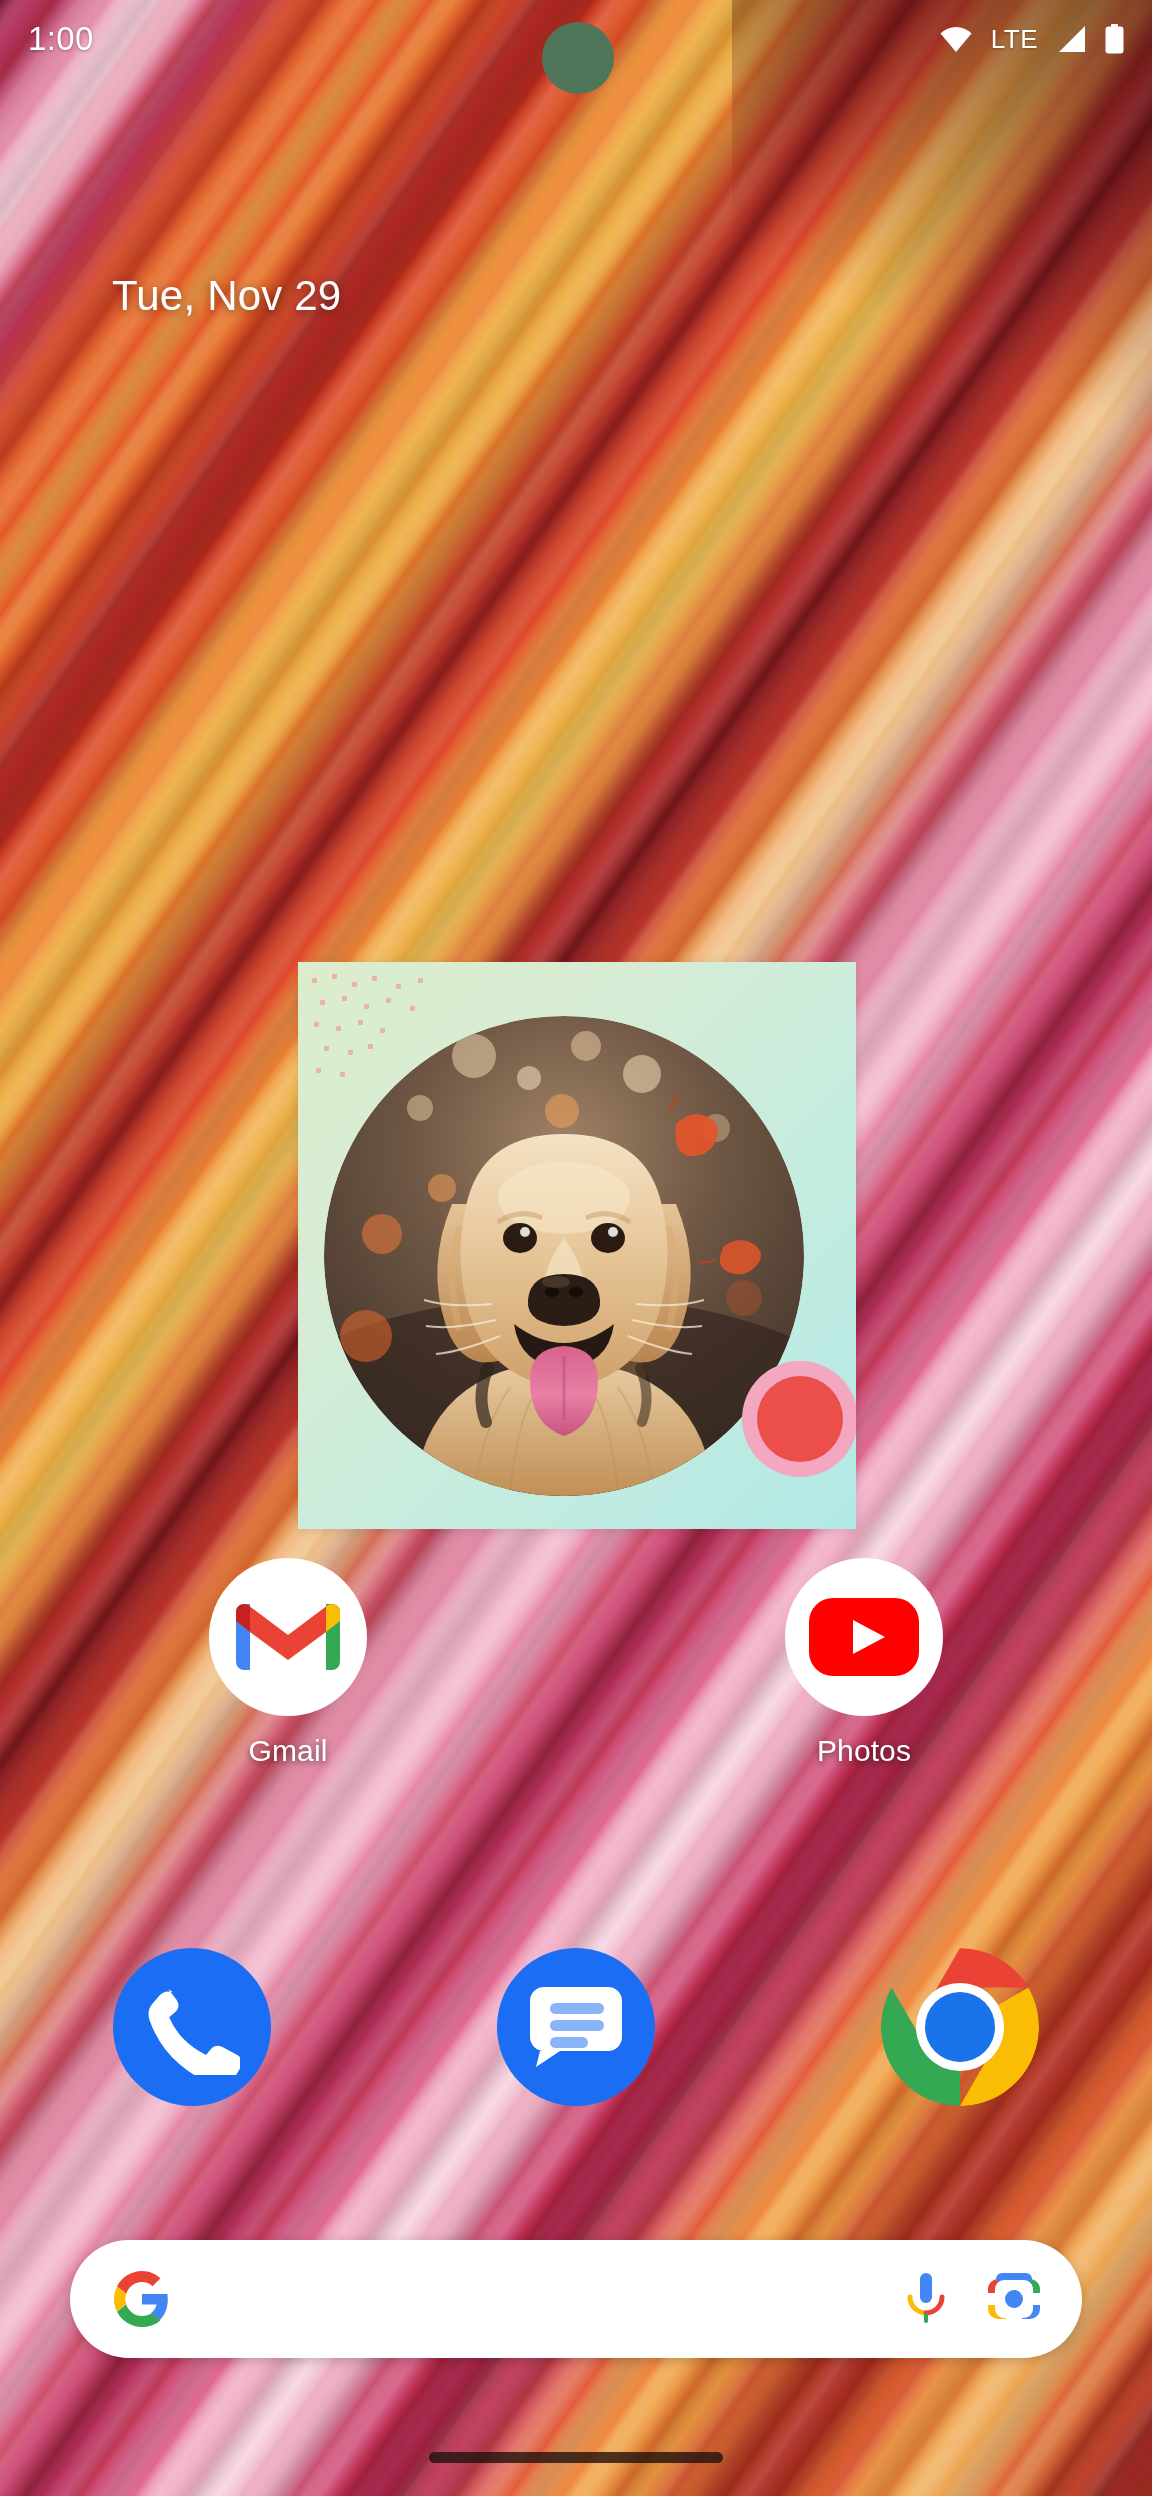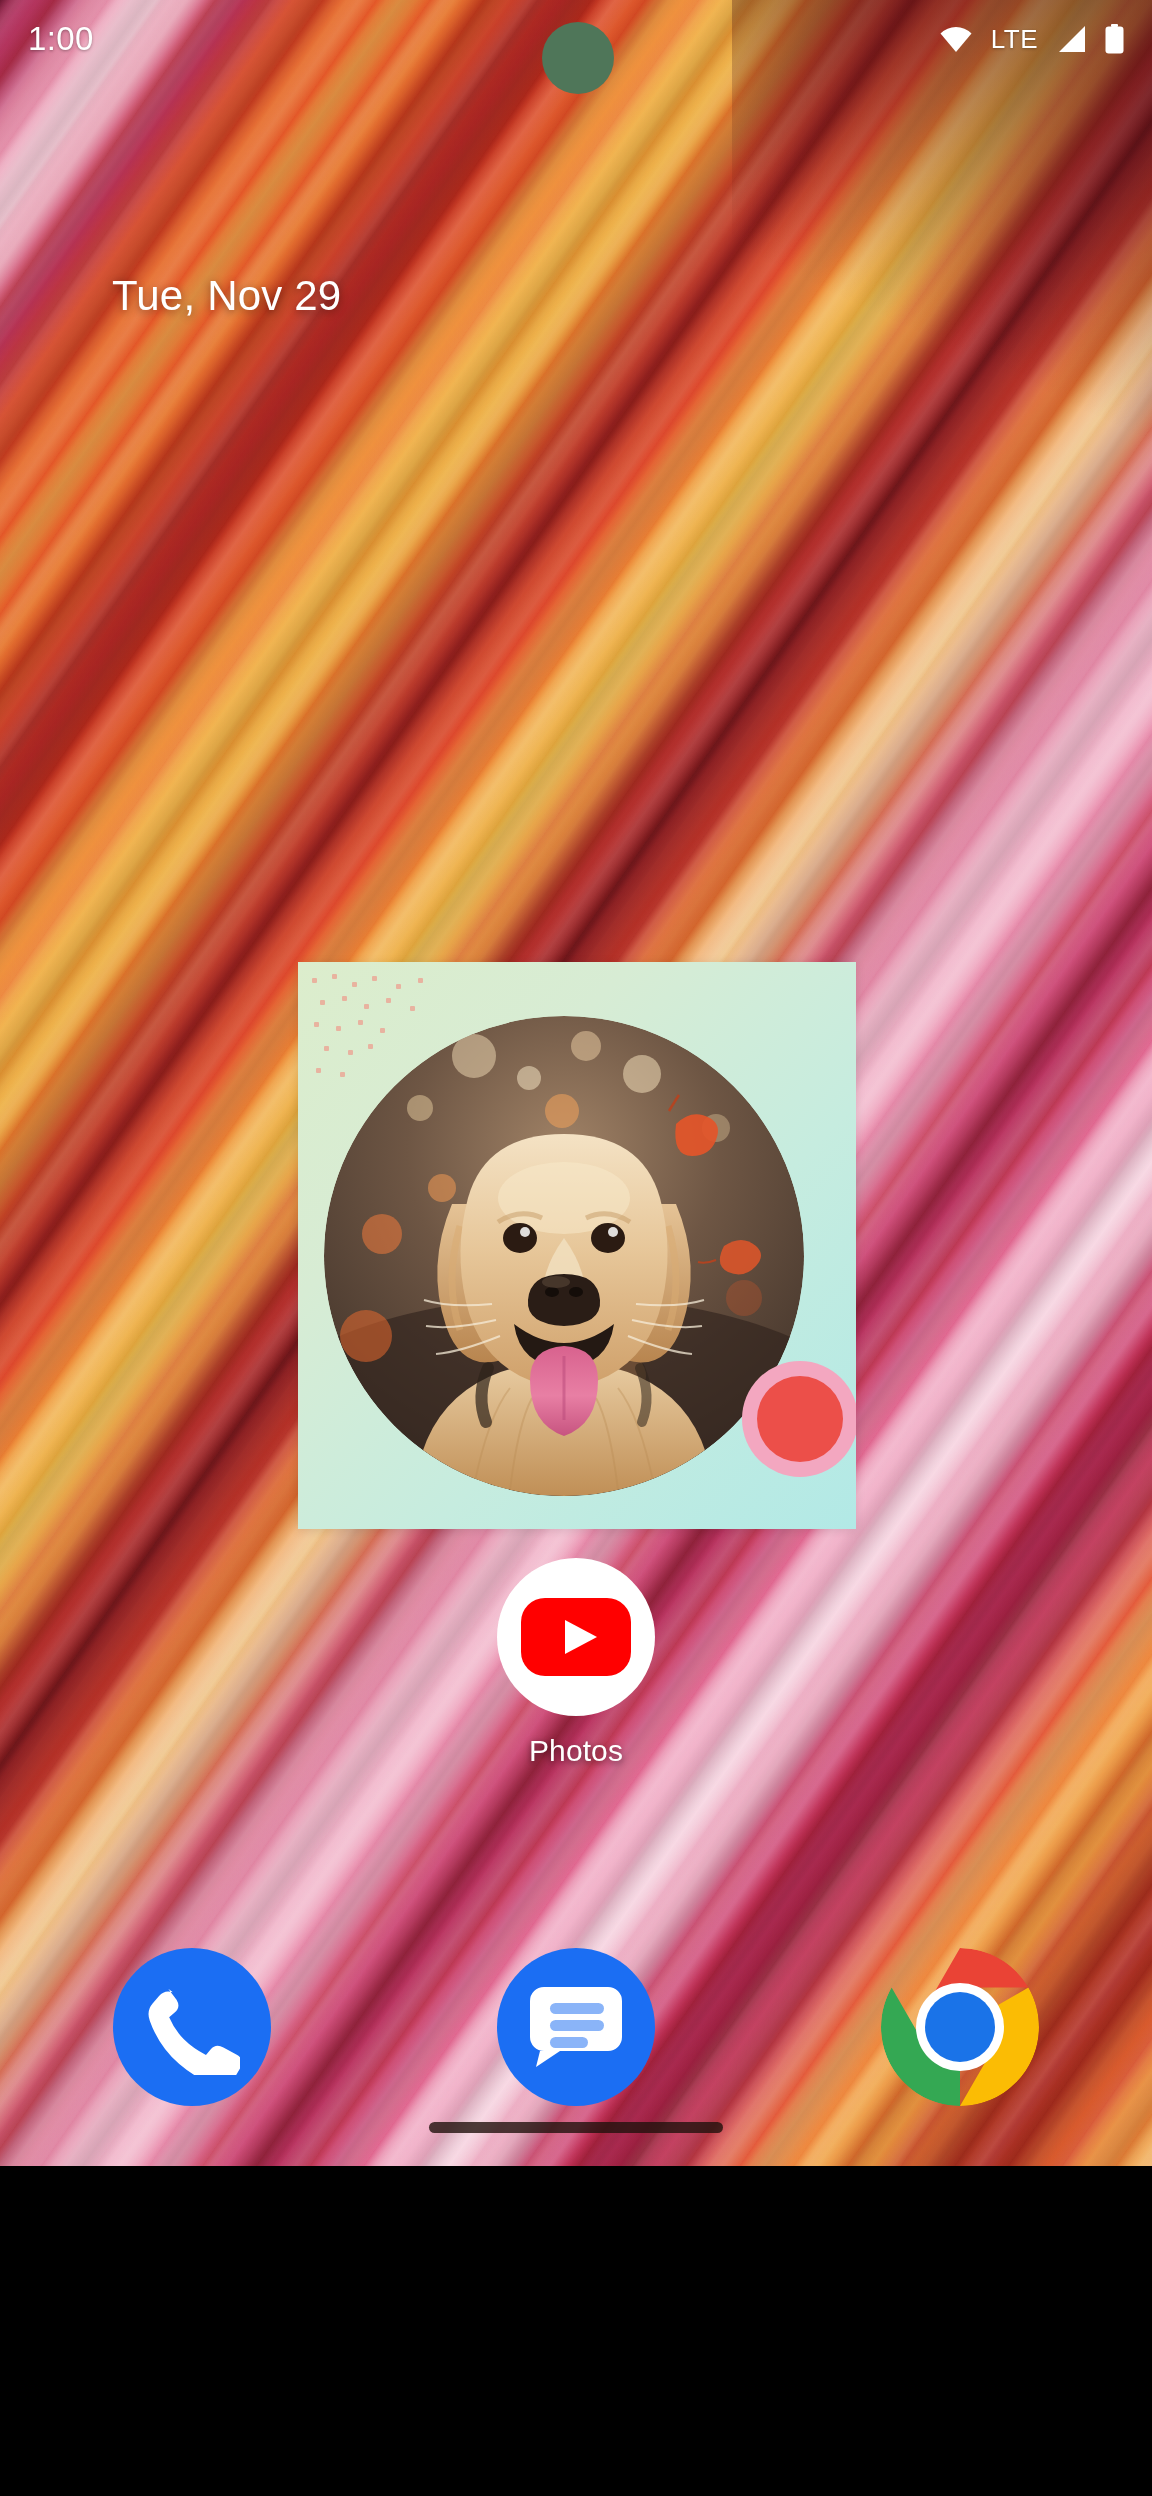--- a/index.html
+++ b/index.html
@@ -4,21 +4,21 @@
 <style>
   * { margin:0; padding:0; box-sizing:border-box; }
   html, body {
     width:1152px; height:2496px;
     overflow:hidden;
     font-family:"Liberation Sans", sans-serif;
     background:#000;
   }
   #screen {
     position:relative;
-    width:1152px; height:2166px;
+    width:1152px; height:2496px;
     overflow:hidden;
   }
 
   
   .wallpaper {
     position:absolute; inset:0;
     background:
       repeating-linear-gradient(125deg,
         rgba(0,0,0,0.30) 0px,
         rgba(0,0,0,0.00) 9px,
@@ -425,20 +425,33 @@
       </svg>
     </div>
 
     <div class="widget-fab">
       <div class="widget-fab-inner"></div>
     </div>
   </div>
 
   <div class="app-row app-row-1">
 
+    <div class="app-cell">
+      <div class="app-icon icon-bg-white">
+        <svg width="104" height="78" viewBox="0 0 104 78">
+          <path d="M8 72 V18 L52 50 L96 18 V72" fill="none"></path>
+          <path d="M0 14 a8 8 0 0 1 8-8 h6 v66 H8 a8 8 0 0 1-8-8z" fill="#4285F4"></path>
+          <path d="M90 6 h6 a8 8 0 0 1 8 8 v50 a8 8 0 0 1-8 8 h-6z" fill="#34A853"></path>
+          <path d="M0 14 a8 8 0 0 1 13-6.2 L14 8.5 V34 L0 23z" fill="#C5221F"></path>
+          <path d="M104 14 a8 8 0 0 0-13-6.2 L90 8.5 V34 l14-11z" fill="#FBBC04"></path>
+          <path d="M14 8.5 L52 37 L90 8.5 V34 L52 62 L14 34z" fill="#EA4335"></path>
+        </svg>
+      </div>
+      <div class="app-label">Gmail</div>
+    </div>
 
 
     <div class="app-cell">
       <div class="app-icon icon-bg-white">
         <svg width="110" height="78" viewBox="0 0 110 78">
           <rect x="0" y="0" width="110" height="78" rx="24" fill="#FF0000"></rect>
           <path d="M44 22 L76 39 L44 56 Z" fill="#ffffff"></path>
         </svg>
       </div>
       <div class="app-label">Photos</div>

